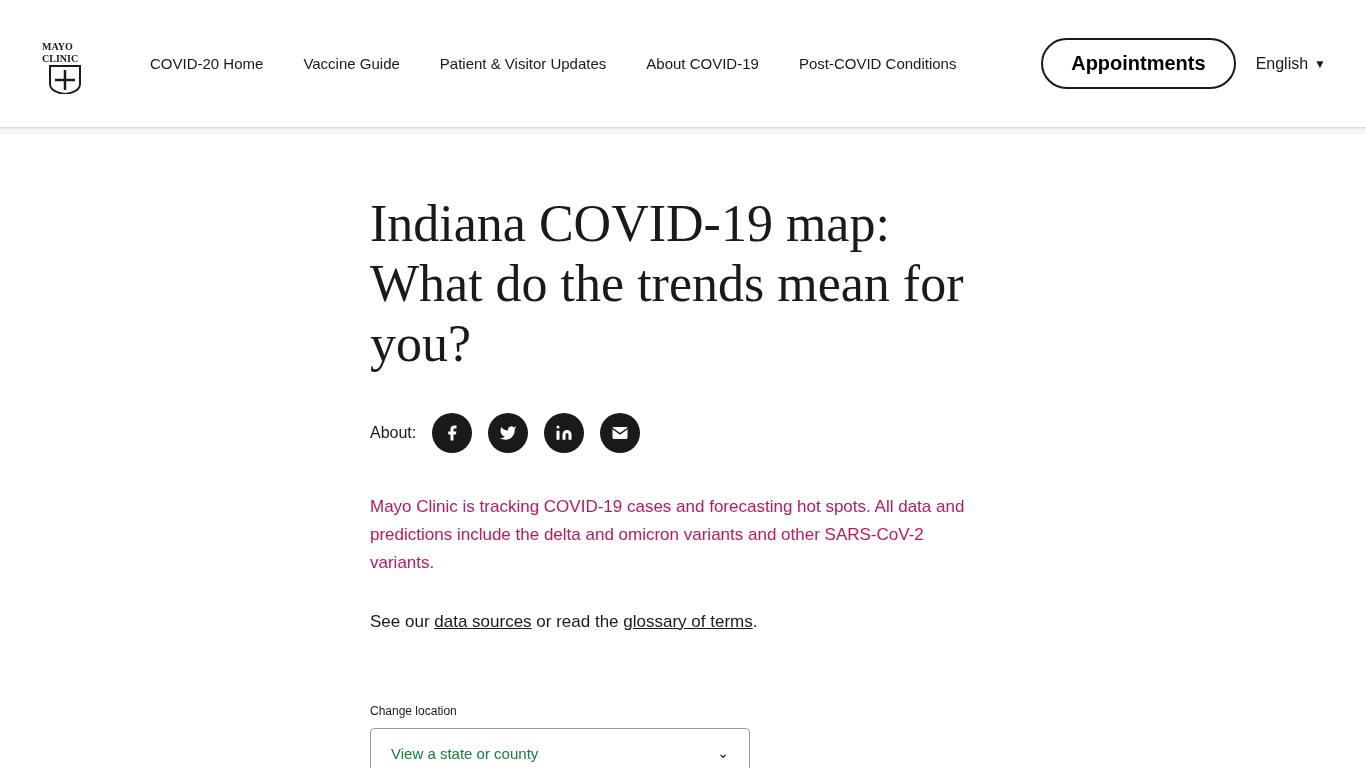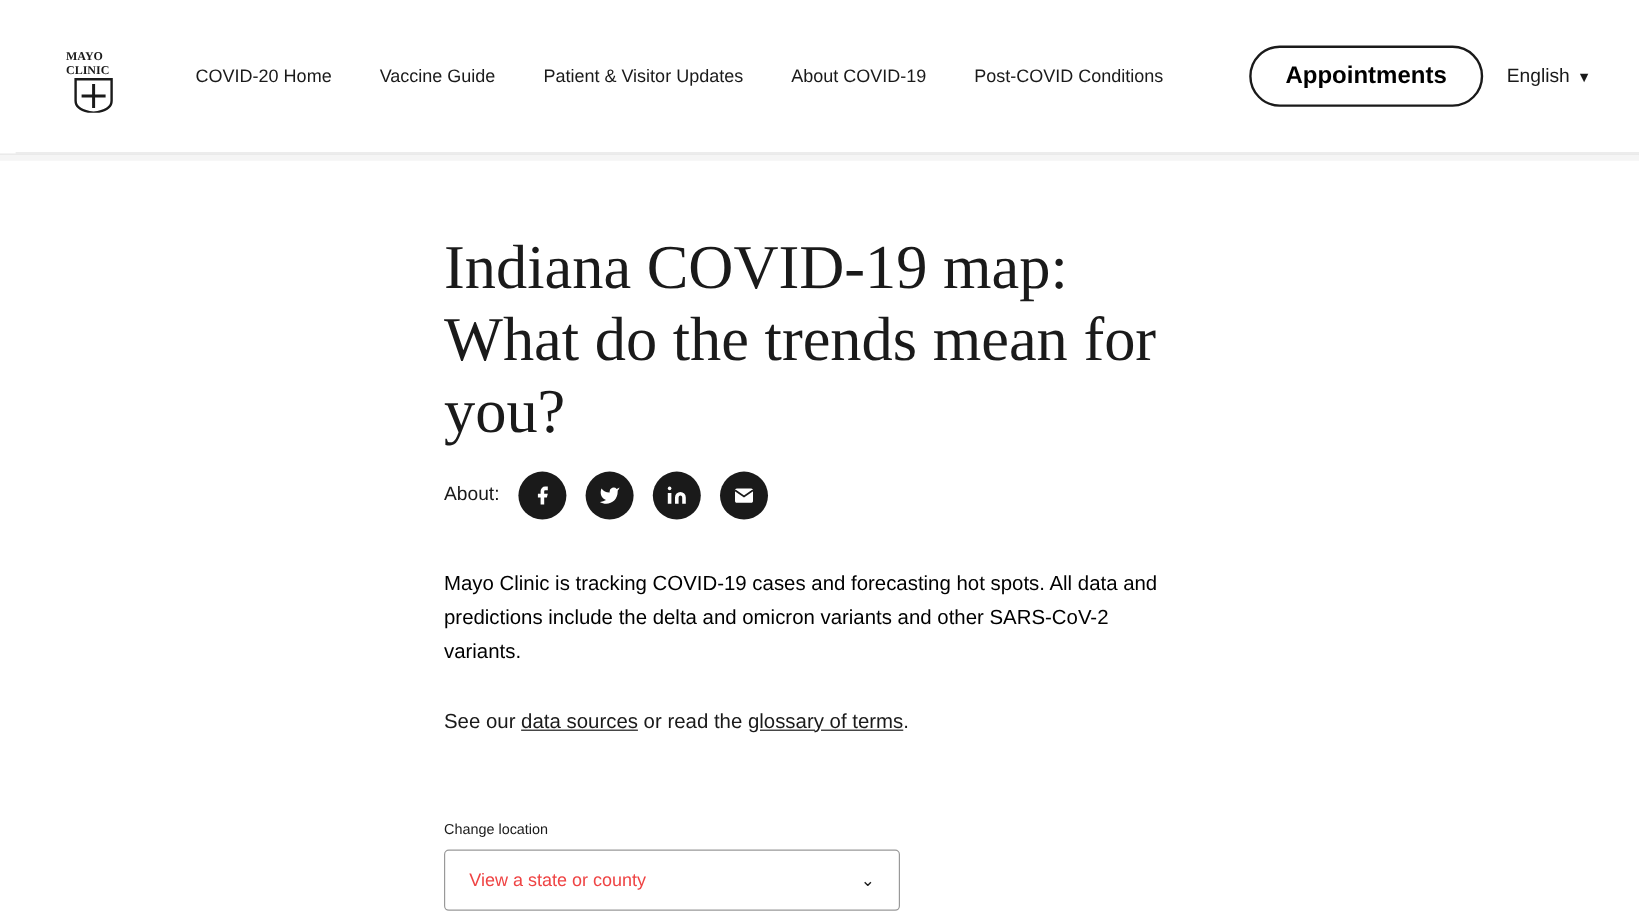--- a/index.html
+++ b/index.html
@@ -18,21 +18,20 @@
 
     
     .header {
       display: flex;
       align-items: center;
       justify-content: space-between;
       padding: 0 40px;
       height: 128px;
       border-bottom: 1px solid #e0e0e0;
       background: #ffffff;
-      margin-left: 13px;
     }
 
     .header-left {
       display: flex;
       align-items: center;
       gap: 60px;
     }
 
     .logo-container {
       display: flex;
@@ -101,21 +100,21 @@
       padding: 60px 40px 60px 370px;
       max-width: 1366px;
     }
 
     .page-title {
       font-family: Georgia, 'Times New Roman', serif;
       font-size: 52px;
       font-weight: 400;
       line-height: 1.15;
       color: #1a1a1a;
-      margin-bottom: 20px;
+      margin-bottom: 40px;
       max-width: 620px;
     }
 
     
     .share-section {
       display: flex;
       align-items: center;
       gap: 16px;
       margin-bottom: 40px;
     }
@@ -136,21 +135,21 @@
       cursor: pointer;
       color: white;
       font-size: 16px;
       text-decoration: none;
     }
 
     
     .description {
       font-size: 17px;
       line-height: 1.65;
-      color: #000000;
+      color: #be185d;
       max-width: 600px;
       margin-bottom: 30px;
     }
 
     .see-our-text {
       font-size: 17px;
       line-height: 1.65;
       color: #1a1a1a;
       max-width: 600px;
       margin-bottom: 68px;
@@ -180,21 +179,21 @@
       border: 1px solid #999;
       border-radius: 4px;
       padding: 16px 20px;
       cursor: pointer;
       background: white;
       width: 380px;
     }
 
     .location-text {
       font-size: 15px;
-      color: #ef4444;
+      color: #15803d;
     }
 
     .dropdown-chevron {
       font-size: 14px;
       color: #1a1a1a;
     }
   </style>
 </head>
 <body>
 

